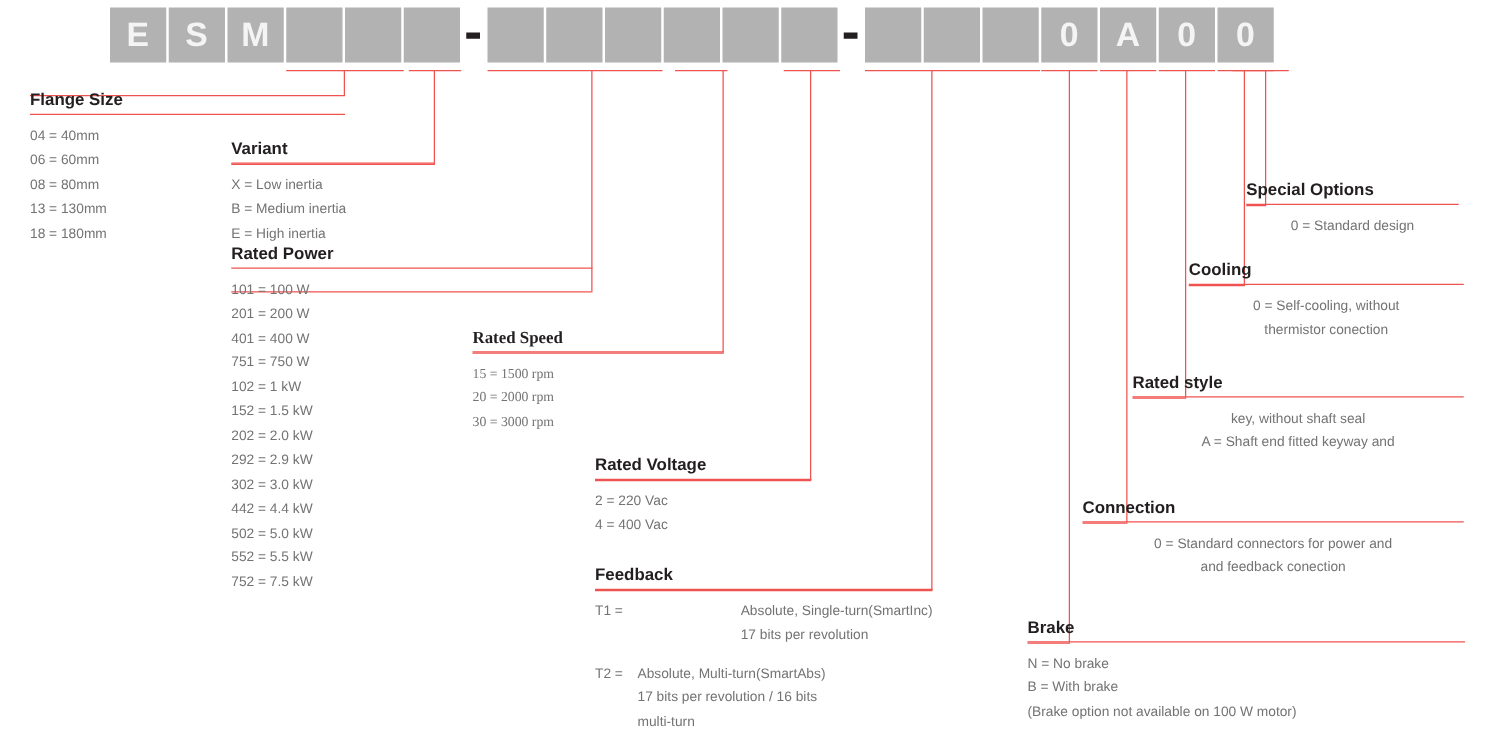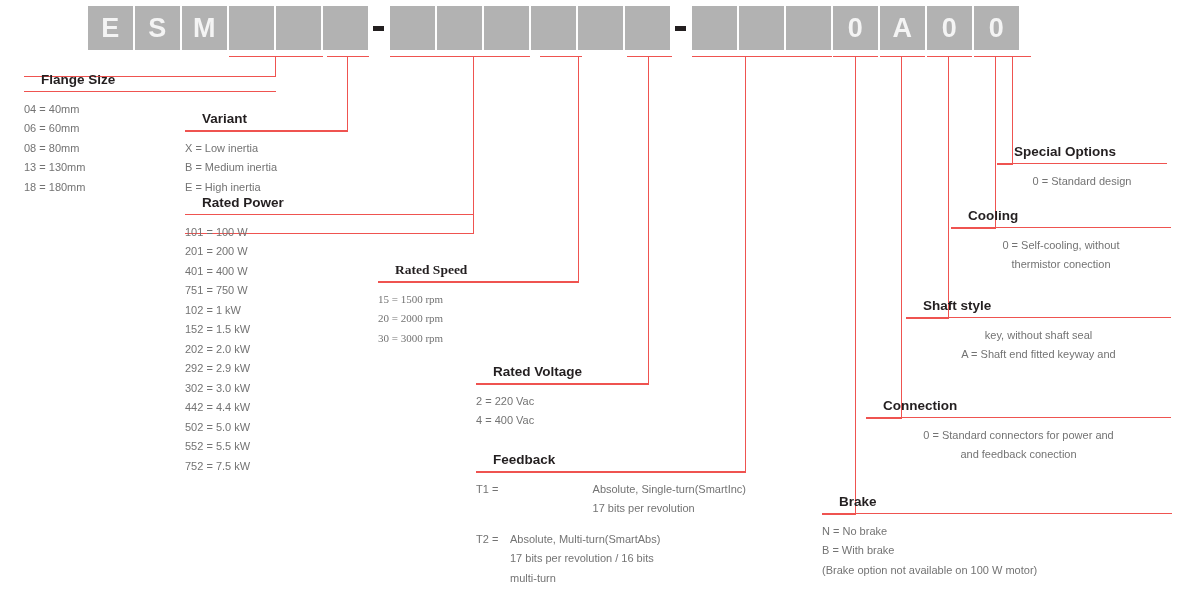--- a/index.html
+++ b/index.html
@@ -29,21 +29,21 @@
   }
 
   
   .lead-h{position:absolute;height:0;border-top:1.6px solid #ef5350;}
   .lead-v{position:absolute;width:0;border-left:1.6px solid #ef5350;}
 
   
   .block{position:absolute;}
   .blk-title{
     font-size:13.5px;font-weight:700;color:#231f20;
-    white-space:nowrap;line-height:1.1;margin:0 0 3px 17px;
+    white-space:nowrap;line-height:1.1;margin:0 0 3px 0;
   }
   .blk-rule{height:0;border-top:1.6px solid #ef5350;margin-bottom:8px;}
   .blk-list{font-size:11px;line-height:19.5px;color:#737373;white-space:nowrap;}
   .blk-list .li{white-space:nowrap;}
   .gap{height:11px;}
   .center{text-align:center;}
 </style>
 </head>
 <body>
 
@@ -218,21 +218,21 @@
   <div class="block" style="left:866px;top:399px;width:305px;">
     <div class="blk-title">Connection</div>
     <div class="blk-rule"></div>
     <div class="blk-list center">
       <div class="li">0 = Standard connectors for power and</div>
       <div class="li">and feedback conection</div>
     </div>
   </div>
 
   <div class="block" style="left:906px;top:299px;width:265px;">
-    <div class="blk-title">Shaft style</div>
+    <div class="blk-title">Rated style</div>
     <div class="blk-rule"></div>
     <div class="blk-list center">
       <div class="li">key, without shaft seal</div>
       <div class="li">A = Shaft end fitted keyway and</div>
     </div>
   </div>
 
   <div class="block" style="left:951px;top:209px;width:220px;">
     <div class="blk-title">Cooling</div>
     <div class="blk-rule"></div>

